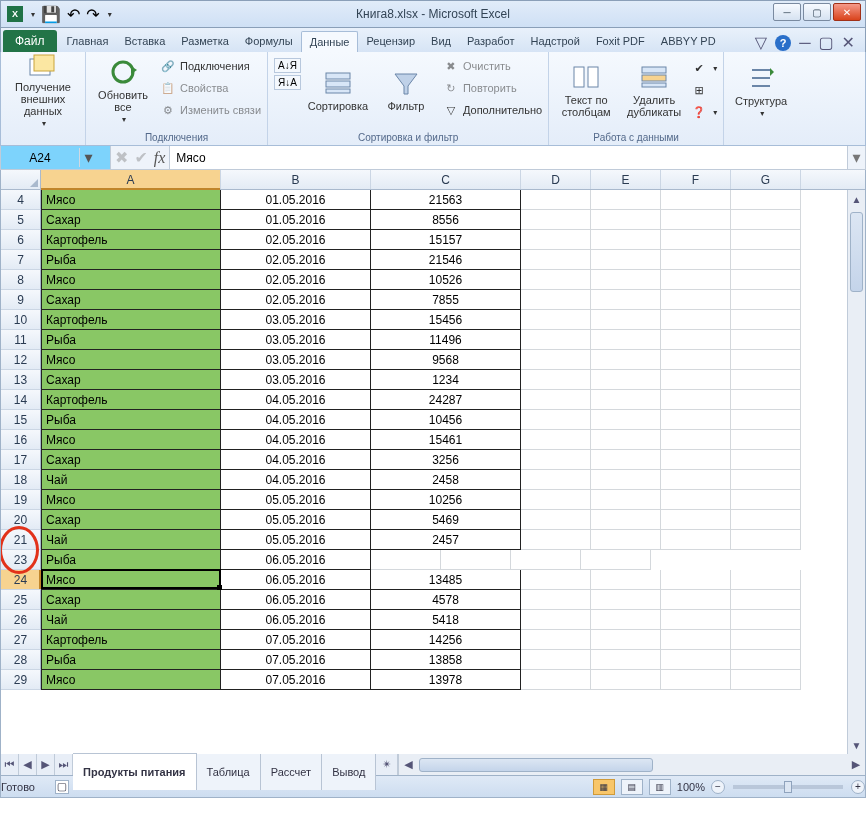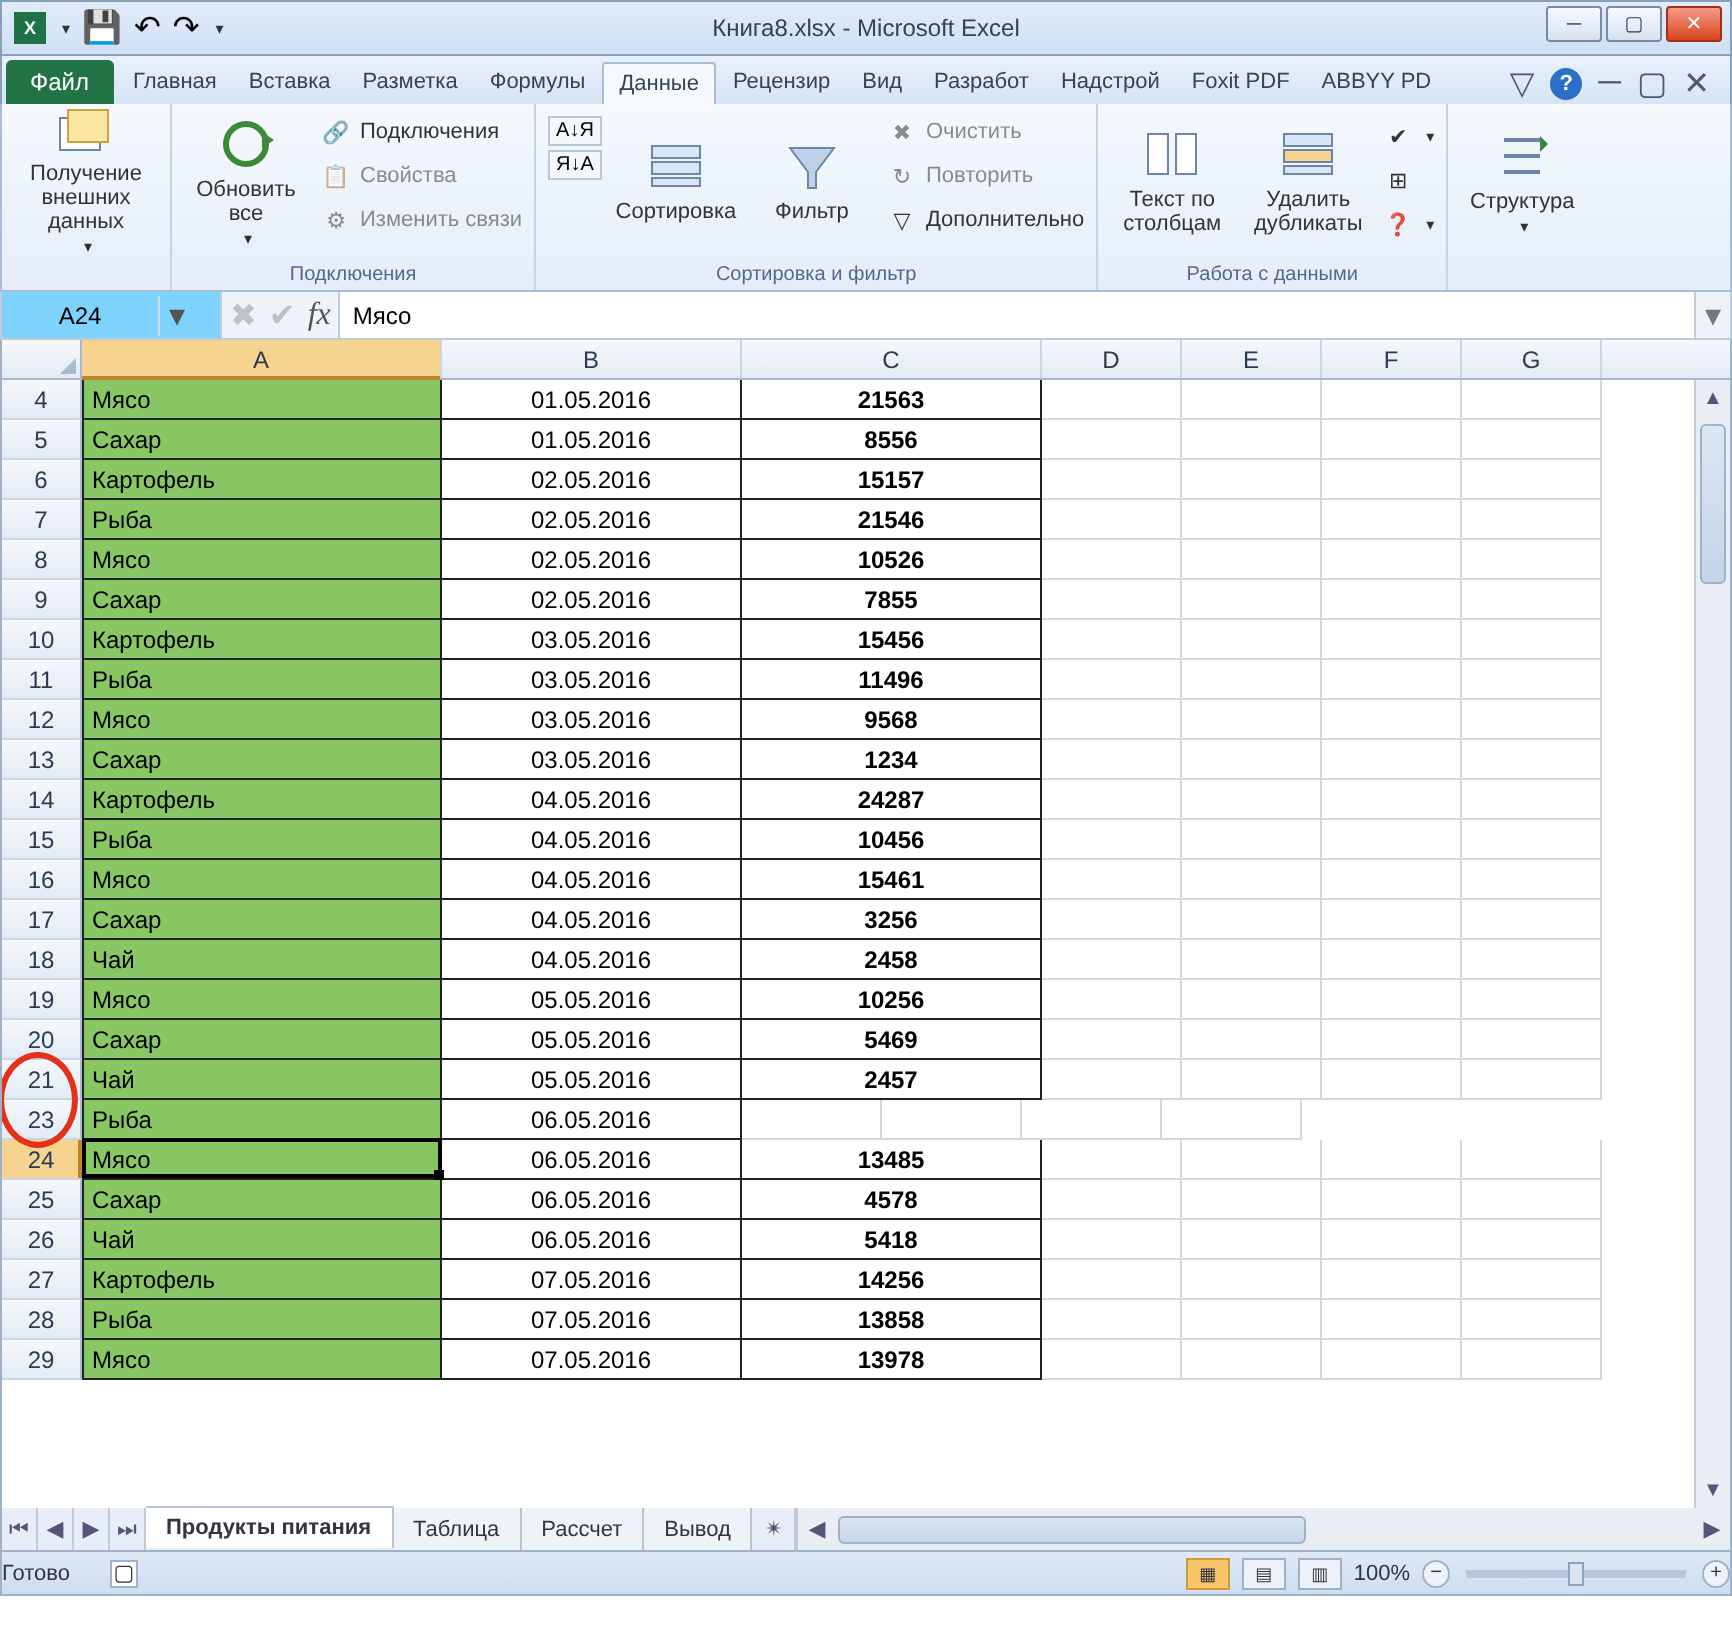--- a/index.html
+++ b/index.html
@@ -53,41 +53,41 @@
   .ch.sel { background:#f7d390; }
   .ch.sel:after { content:""; position:absolute; bottom:-1px; left:0; right:0; height:2px; background:#c0852a; }
   .wA{width:180px;} .wB{width:150px;} .wC{width:150px;} .wD{width:70px;} .wE{width:70px;} .wF{width:70px;} .wG{width:70px;}
 
   .rows { }
   .row { display:flex; height:20px; }
   .rh { width:40px; background:linear-gradient(#f5f8fc,#e3ebf5); border-right:1px solid #a9b9cd; border-bottom:1px solid #cbd6e4; text-align:center; font-size:12px; color:#2a3b52; display:flex; align-items:center; justify-content:center; position:relative;}
   .rh.sel { background:#f7d390; }
   .rh.sel:after { content:""; position:absolute; right:-1px; top:0; bottom:0; width:2px; background:#c0852a; }
   .cell { border-right:1px solid #d4d8dc; border-bottom:1px solid #d4d8dc; font-size:12px; padding:1px 4px; display:flex; align-items:center; overflow:hidden; white-space:nowrap;}
-  .cA{width:180px;} .cB{width:150px; justify-content:center;} .cC{width:150px; justify-content:center;font-weight:bold;} .cD{width:70px;} .cE{width:70px;} .cF{width:70px;} .cG{width:70px;}
+  .cA{width:180px;} .cB{width:150px; justify-content:center;} .cC{width:150px; justify-content:center;} .cD{width:70px;} .cE{width:70px;} .cF{width:70px;} .cG{width:70px;}
   .green { background:#89c765; }
   .dbord { border-right:1px solid #222 !important; border-bottom:1px solid #222 !important; }
   .dbordL { border-left:1px solid #222; }
 
   .activecell { position:absolute; border:2px solid #000; background:transparent; pointer-events:none; }
   .activecell:after { content:""; position:absolute; right:-3px; bottom:-3px; width:5px; height:5px; background:#000; }
 
   
   .redoval { position:absolute; border:3px solid #e2321a; border-radius:50%/50%; width:40px; height:48px; left:-2px; pointer-events:none; }
 
   .vscroll { position:absolute; right:0; top:20px; bottom:0; width:18px; background:#e9eef5; border-left:1px solid #c0cbd9; }
   .vscroll .thumb { position:absolute; left:2px; right:2px; top:22px; height:80px; background:linear-gradient(#dce6f3,#c4d4ea); border:1px solid #9fb2c8; border-radius:3px;}
   .vscroll .arr { position:absolute; left:0; right:0; height:18px; display:flex; align-items:center; justify-content:center; color:#557; font-size:10px;}
   .vscroll .arr.top{top:0;} .vscroll .arr.bot{bottom:0;}
 
   
   .sheetbar { height:22px; border:1px solid #9fb2c8; border-top:none; display:flex; align-items:stretch; background:#e8eef7; font-size:11px;}
   .navbtns { display:flex; }
   .navbtn { width:18px; border-right:1px solid #c0cbd9; display:flex; align-items:center; justify-content:center; color:#557;}
-  .stab { padding:2px 10px; border-right:1px solid #b8c4d4; background:#eef3fa; color:#334; display:flex; align-items:center;}
+  .stab { padding:18px 10px; border-right:1px solid #b8c4d4; background:#eef3fa; color:#334; display:flex; align-items:center;}
   .stab.active { background:#fff; border-top:1px solid #b8c4d4; font-weight:bold; position:relative; top:-1px;}
   .insertsh { width:22px; display:flex; align-items:center; justify-content:center; color:#557; border-right:1px solid #c0cbd9;}
   .hscroll { flex:1; border-left:1px solid #c0cbd9; position:relative; background:#e9eef5; display:flex; align-items:center;}
   .hscroll .larr,.hscroll .rarr{ width:18px; text-align:center; color:#557;}
   .hscroll .track{ flex:1; height:14px; margin:0 2px; position:relative;}
   .hscroll .thumb{ position:absolute; left:0; width:55%; top:0; bottom:0; background:linear-gradient(#dce6f3,#c4d4ea); border:1px solid #9fb2c8; border-radius:3px;}
 
   
   .statusbar { height:22px; background:linear-gradient(#dfe9f6,#cdddf0); border:1px solid #9fb2c8; border-top:none; display:flex; align-items:center; font-size:11px; color:#334; padding:0 0; gap:20px;}
   .statusbar .right { margin-left:auto; display:flex; align-items:center; gap:6px;}

